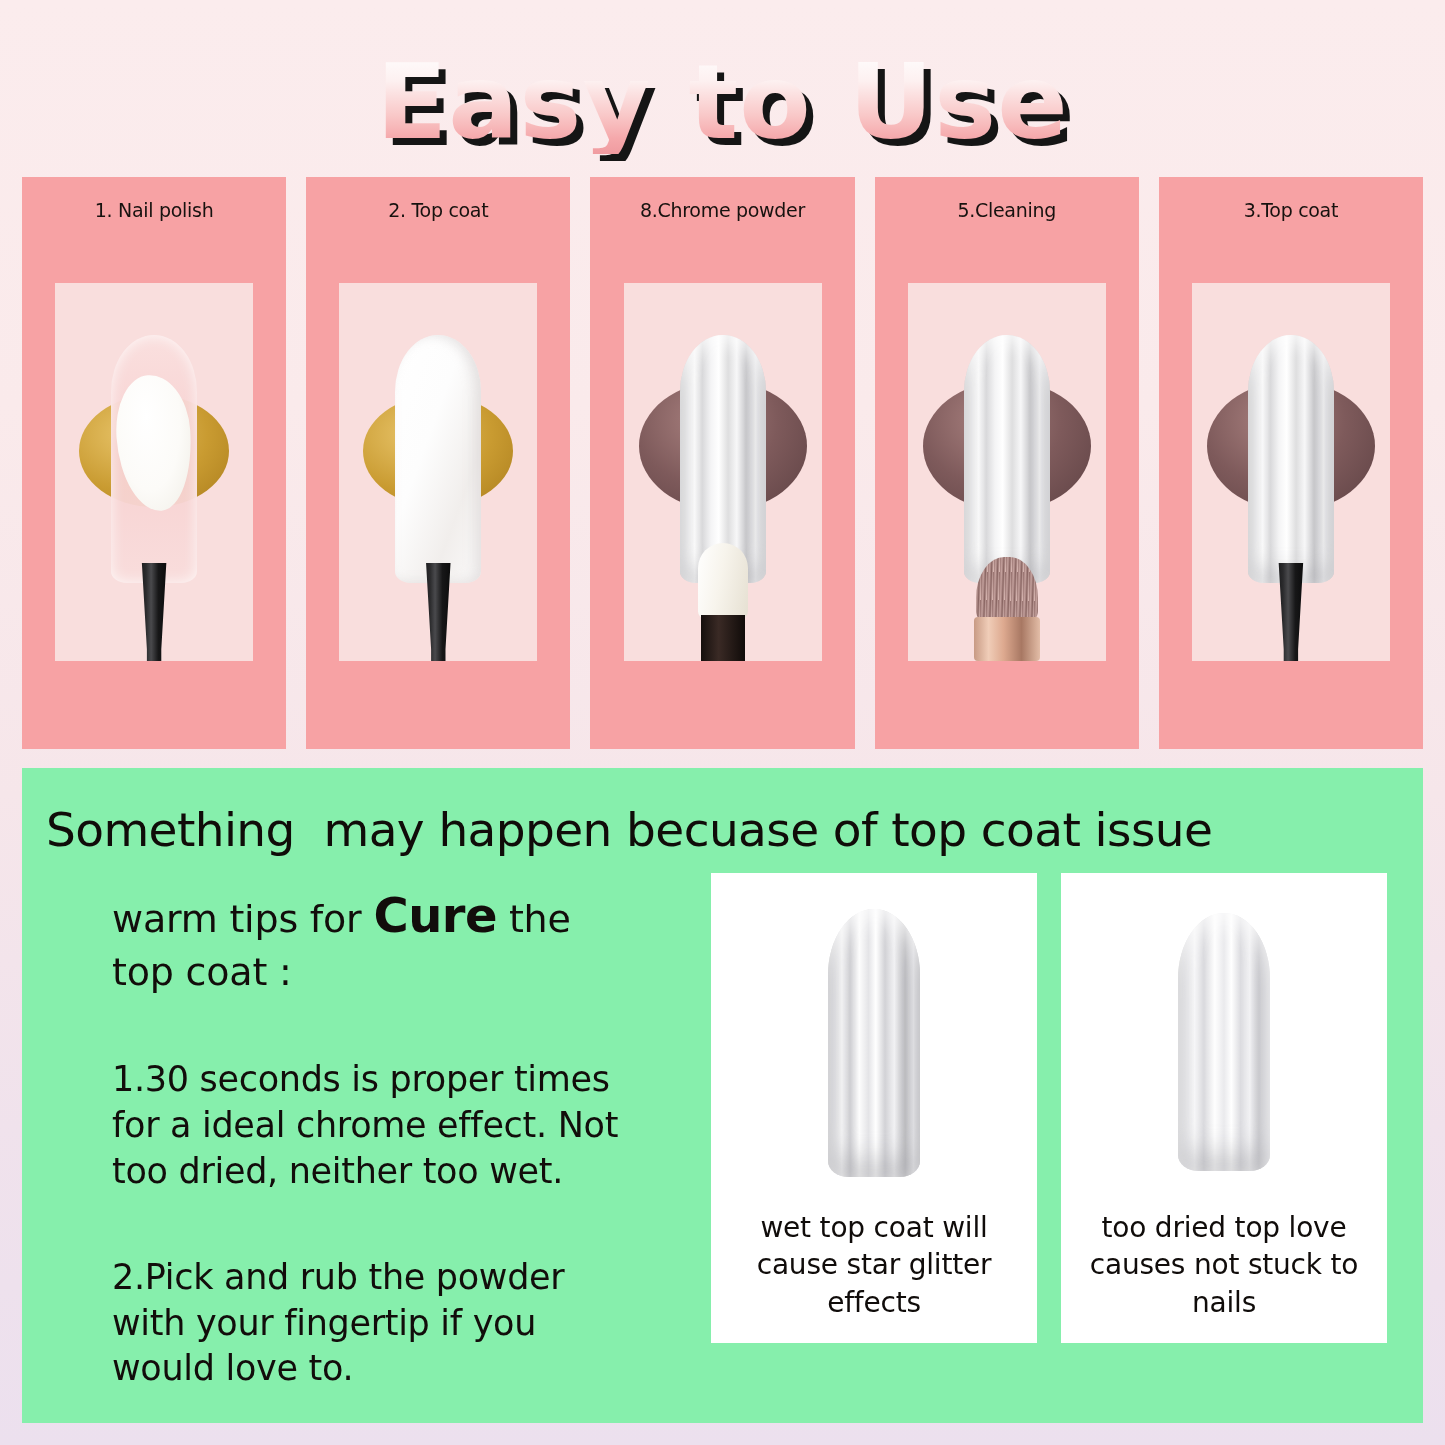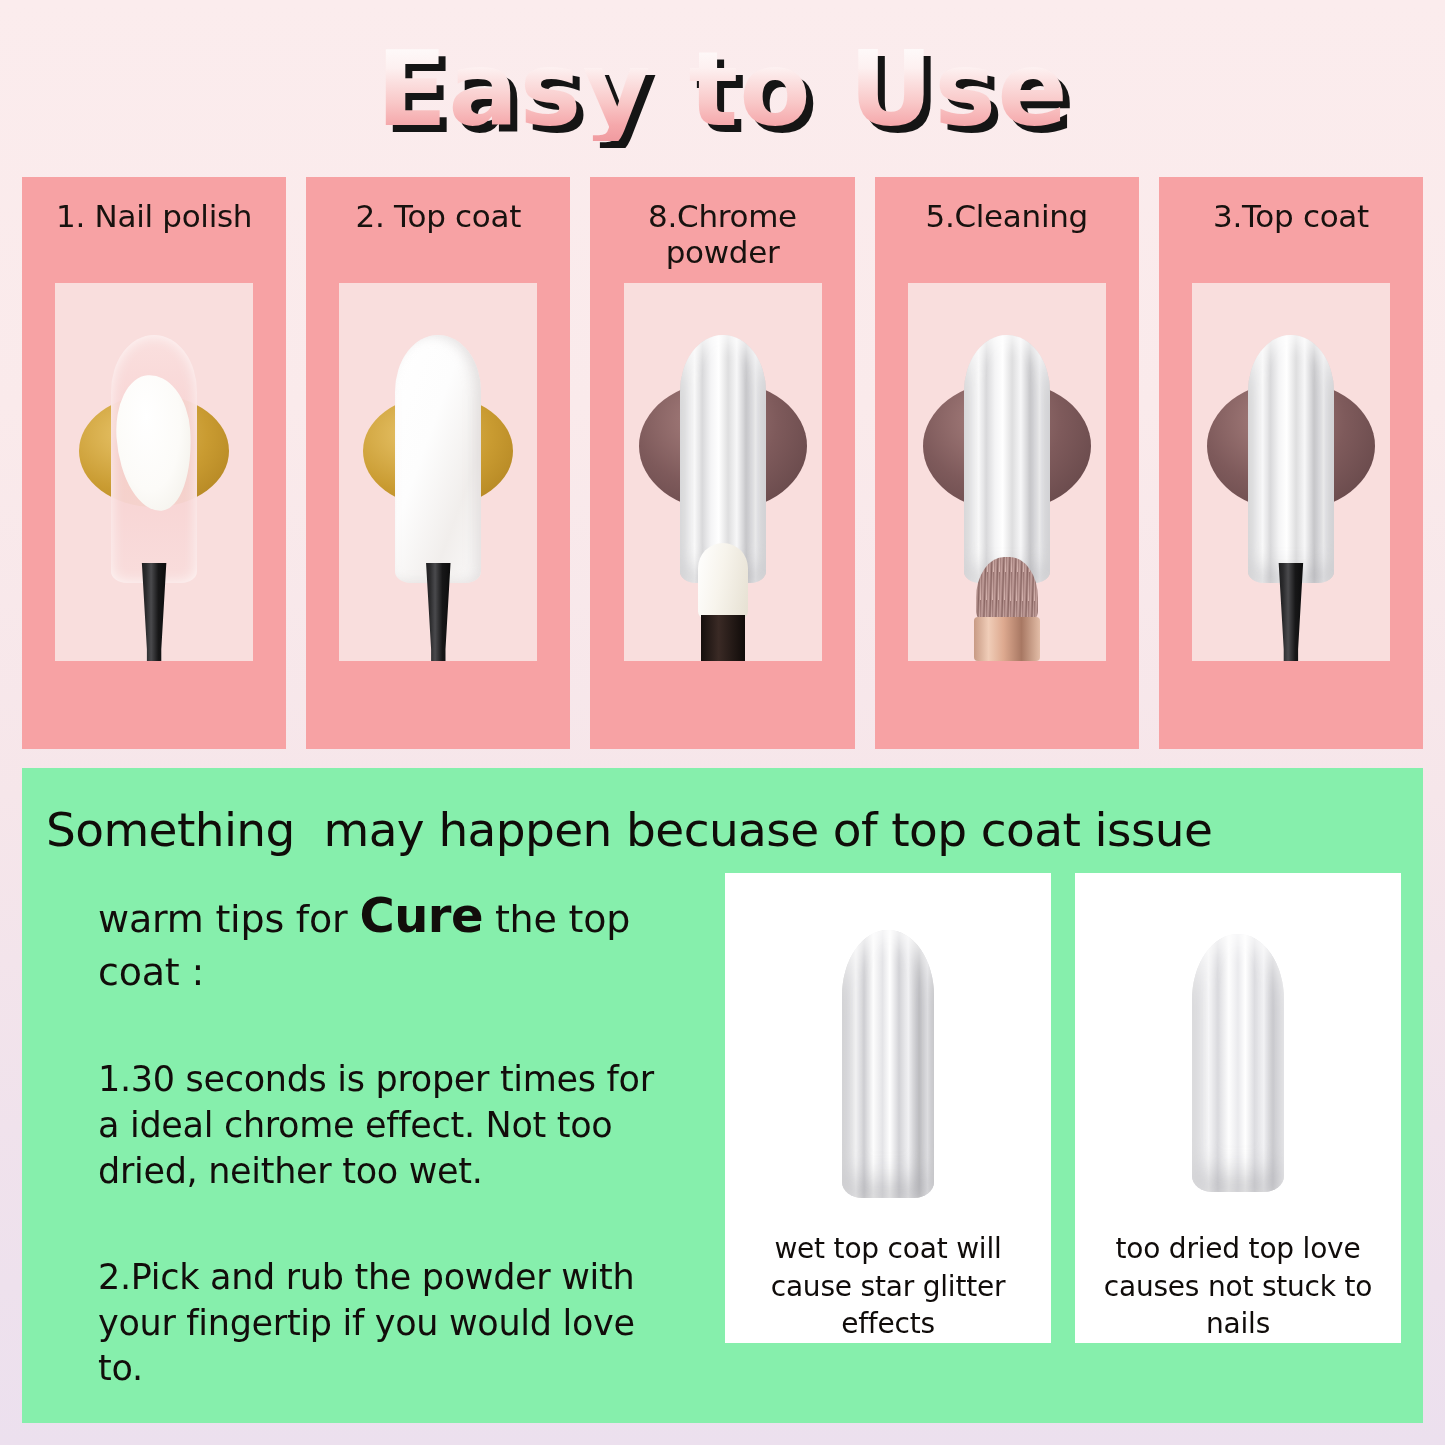--- a/index.html
+++ b/index.html
@@ -17,21 +17,21 @@
   }
 
   
   .title-wrap {
     position: absolute;
     top: 24px;
     left: 0;
     width: 1445px;
     height: 130px;
     display: flex;
-    align-items: center;
+    align-items: flex-end;
     justify-content: center;
   }
   .title {
     font-family: "DejaVu Sans", sans-serif;
     font-weight: 700;
     font-size: 104px;
     letter-spacing: 1px;
     line-height: 1;
     background: linear-gradient(180deg, #ffffff 0%, #fdf0f0 30%, #f9c9c9 62%, #f5a8ab 85%, #f09ba0 100%);
     -webkit-background-clip: text;
@@ -59,21 +59,21 @@
     flex-direction: column;
     align-items: center;
     position: relative;
   }
   .step.lavender {
     background: #ddd2e6;
     height: 591px;
   }
   .step-title {
     font-family: "DejaVu Sans", sans-serif;
-    font-size: 31px;
+    font-size: 19px;
     color: #17120f;
     text-align: center;
     line-height: 1.16;
     padding: 22px 6px 0 6px;
     letter-spacing: -0.3px;
     width: 100%;
     min-height: 104px;
   }
   .photo {
     width: 198px;
@@ -213,21 +213,21 @@
     font-family: "DejaVu Sans", sans-serif;
     font-size: 47px;
     color: #100c09;
     letter-spacing: -0.6px;
     white-space: pre;
     padding: 36px 0 0 24px;
     line-height: 1.1;
   }
   .panel-body {
     display: flex;
-    padding: 0 22px;
+    padding: 0 36px;
     margin-top: 16px;
     gap: 43px;
   }
   .tips {
     width: 660px;
     padding-left: 54px;
     padding-top: 12px;
   }
   .tip-lead {
     font-family: "DejaVu Sans", sans-serif;
@@ -256,21 +256,20 @@
     margin-left: 26px;
     margin-top: 1px;
   }
   .compare-card {
     width: 326px;
     height: 470px;
     background: #ffffff;
     display: flex;
     flex-direction: column;
     align-items: center;
-    justify-content: flex-end;
   }
   .compare-photo {
     width: 100%;
     height: 330px;
     position: relative;
     background: #ffffff;
   }
   .compare-nail {
     position: absolute;
     left: 50%;

